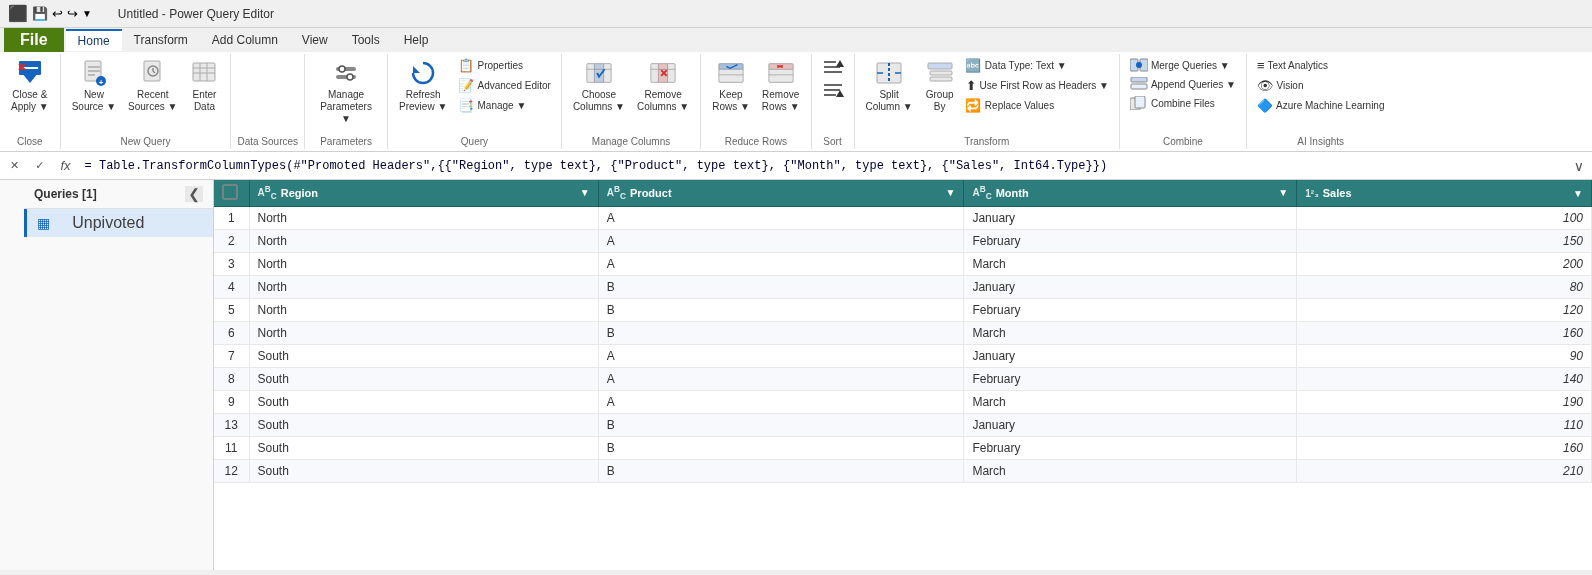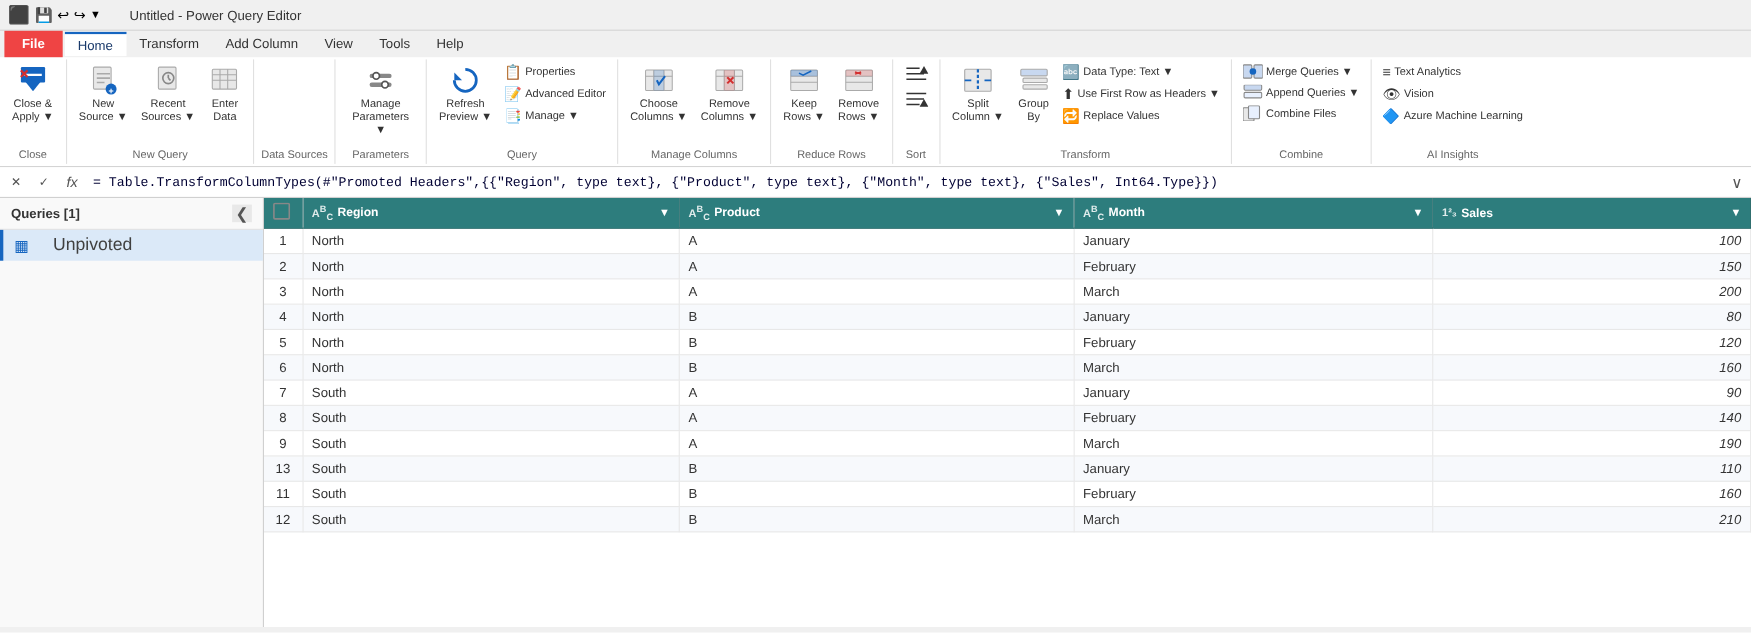--- a/index.html
+++ b/index.html
@@ -107,24 +107,24 @@
       gap: 3px;
       white-space: nowrap;
     }
     .ribbon-btn-small .icon-sm { font-size: 13px; }
     .ribbon-column {
       display: flex;
       flex-direction: column;
       gap: 1px;
     }
     .file-tab {
-      background: #ef4444;
+      background: #4d7c0f;
       color: white;
       padding: 3px 16px;
-      font-size: 12px;
+      font-size: 16px;
       font-weight: 600;
       align-self: stretch;
       display: flex;
       align-items: center;
       margin-right: 2px;
     }
 
     
     .formula-bar {
       background: white;
@@ -158,25 +158,26 @@
     .formula-expand { font-size: 14px; color: #555; cursor: pointer; padding: 2px 4px; }
 
     
     .main-area {
       display: flex;
       height: calc(100vh - 185px);
     }
 
     
     .queries-panel {
-      width: 240px;
+      width: 214px;
       background: #f9f9f9;
       border-right: 1px solid #d0d0d0;
       display: flex;
       flex-direction: column;
+      padding-left: 24px;
     }
     .queries-header {
       padding: 6px 10px;
       font-size: 12px;
       font-weight: 600;
       color: #333;
       display: flex;
       justify-content: space-between;
       align-items: center;
       border-bottom: 1px solid #e0e0e0;

